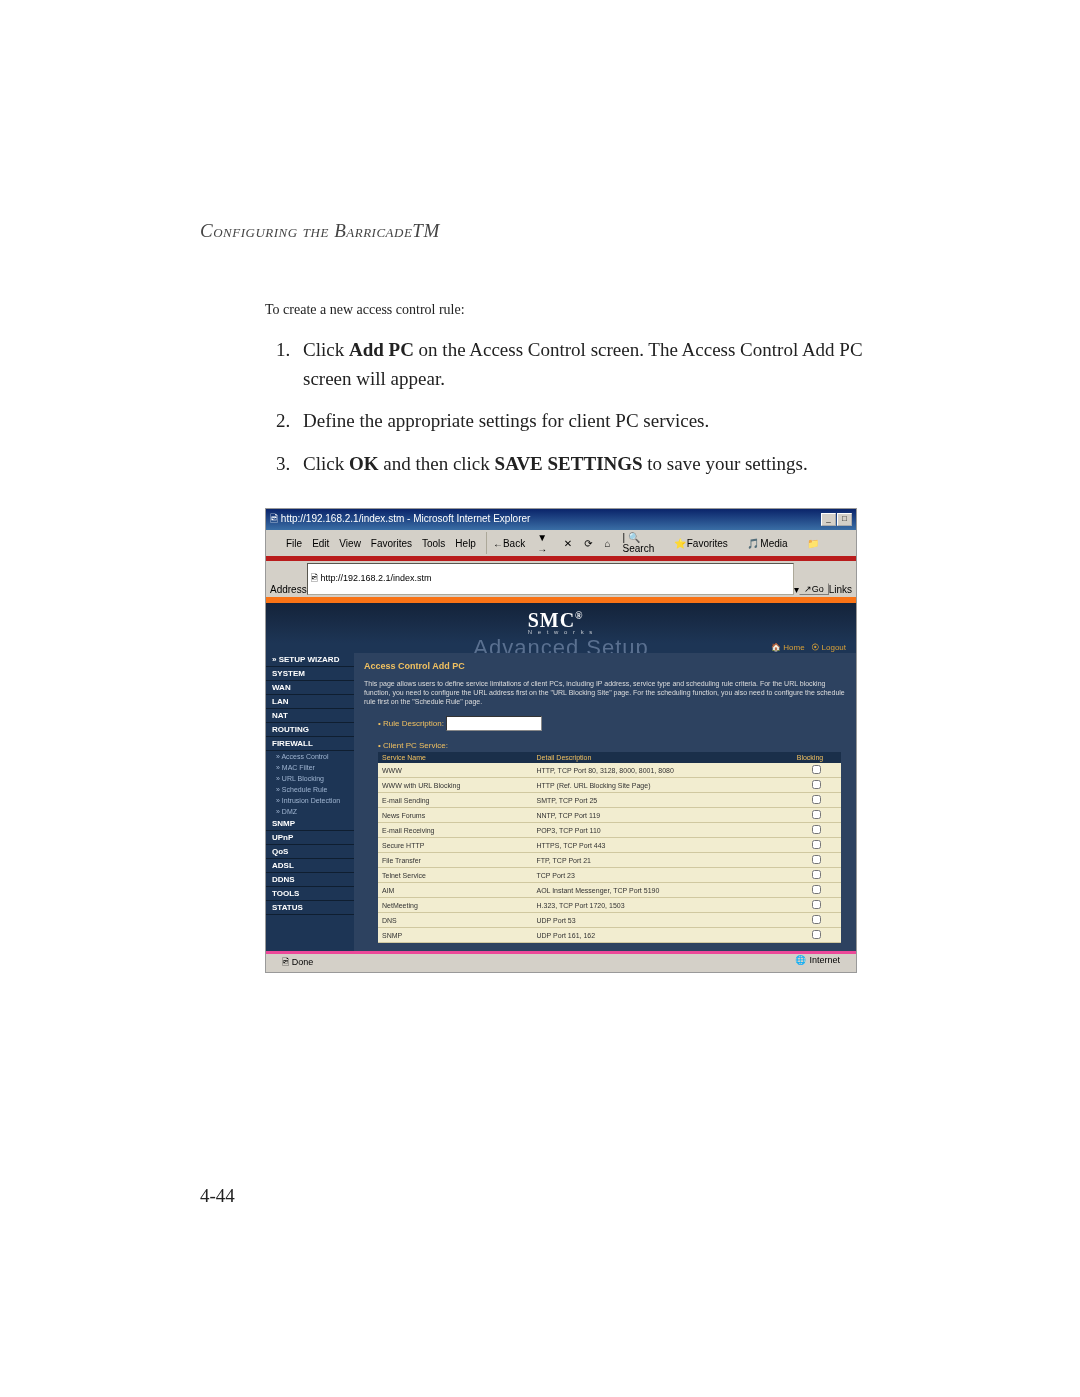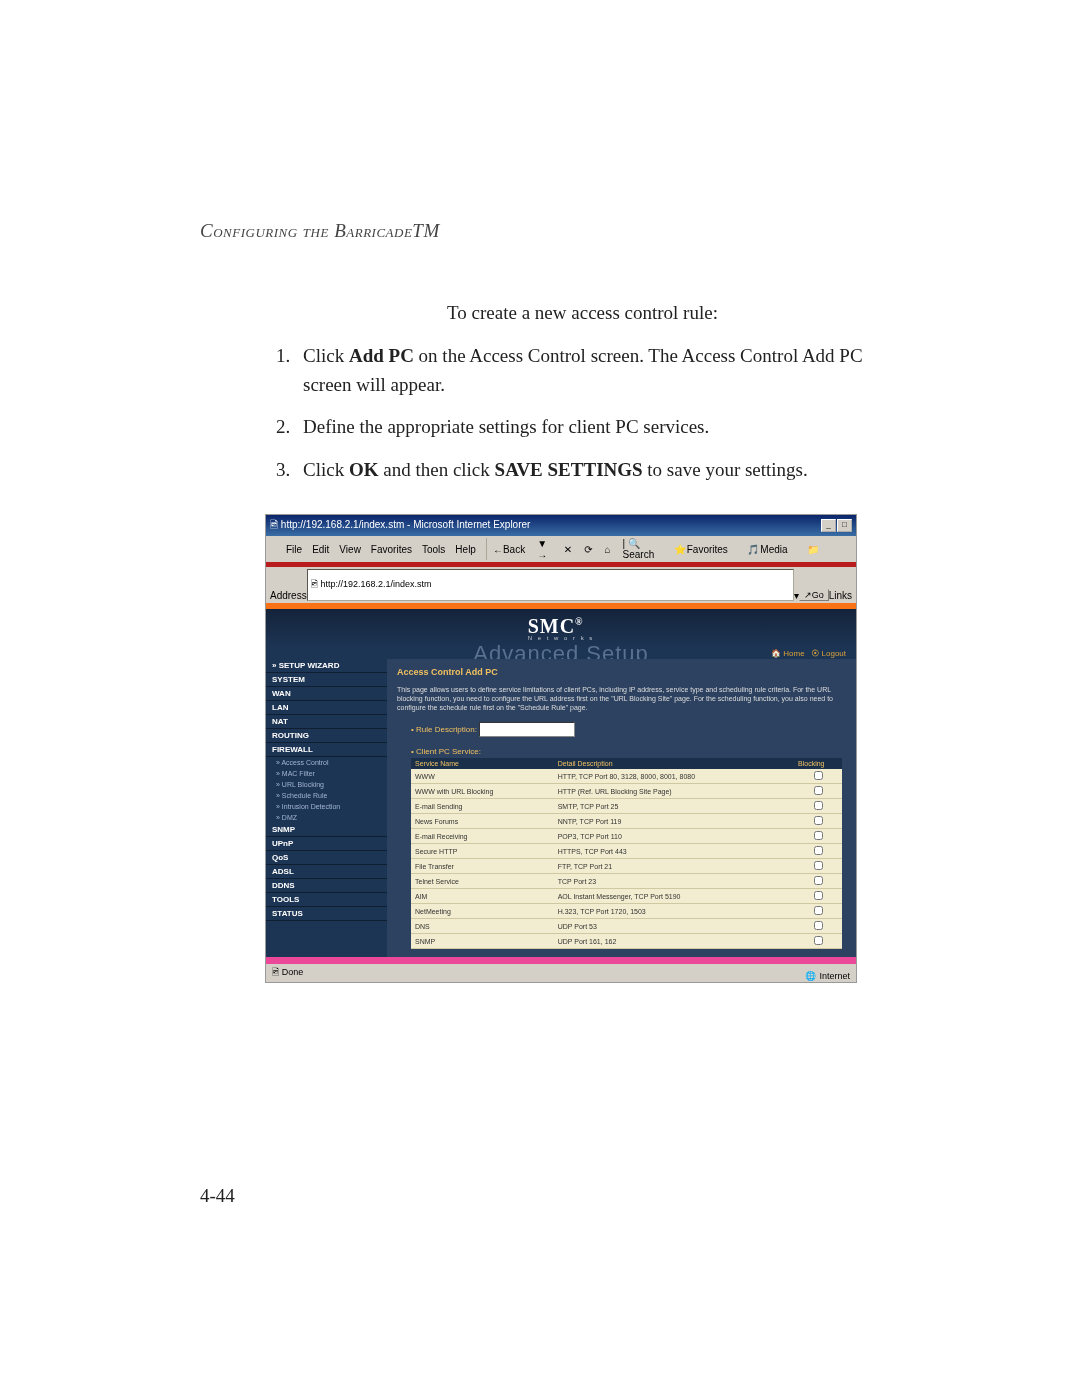--- a/index.html
+++ b/index.html
@@ -16,24 +16,23 @@
   }
   .chapter-header {
     font-style: italic;
     font-variant: small-caps;
     font-size: 19px;
     color: #444;
     margin-bottom: 60px;
     letter-spacing: 0.5px;
   }
   .intro {
-    font-size: 19px;
+    font-size: 14px;
     color: #222;
     margin: 0 0 18px 65px;
-    text-align: center;
   }
   .steps {
     margin: 0 0 30px 65px;
     padding-left: 30px;
     font-size: 19px;
     color: #222;
   }
   .steps li {
     margin-bottom: 14px;
     padding-left: 8px;
@@ -120,21 +119,21 @@
     text-align: right;
     color: #d8a038;
     font-size: 8px;
     padding: 0 10px 1px 0;
   }
   .router-body {
     display: flex;
     background: #1d3555;
   }
   .sidebar {
-    width: 121px;
+    width: 88px;
     background: #1d3555;
     font-size: 8px;
   }
   .sidebar-item {
     color: #fff;
     padding: 2px 6px;
     border-bottom: 1px solid #0f1e30;
     font-weight: bold;
   }
   .sidebar-sub {
@@ -191,26 +190,25 @@
   .svc-table td {
     background: #f2edd0;
     color: #333;
     padding: 2px 4px;
     border-bottom: 1px solid #d0c8a0;
   }
   .svc-table td.chk { text-align: center; background:#f2edd0; width:30px;}
   .svc-table input[type=checkbox]{ width:9px; height:9px; margin:0;}
   .ie-status {
     background: #d4d0c8;
-    border-top: 7px solid #ec4899;
-    padding: 1px 6px;
+    border-top: 3px solid #ec4899;
+    padding: 1px 16px;
     font-size: 9px;
     display: flex;
     justify-content: space-between;
-    align-items: flex-end;
   }
   .page-num {
     position: absolute;
     left: 200px;
     bottom: 190px;
     font-size: 19px;
     color: #222;
   }
   .win-btns { display:flex; gap:1px;}
   .win-btn { width:13px; height:11px; background:#d4d0c8; border:1px outset #fff; font-size:8px; line-height:9px; text-align:center; color:#000;}

